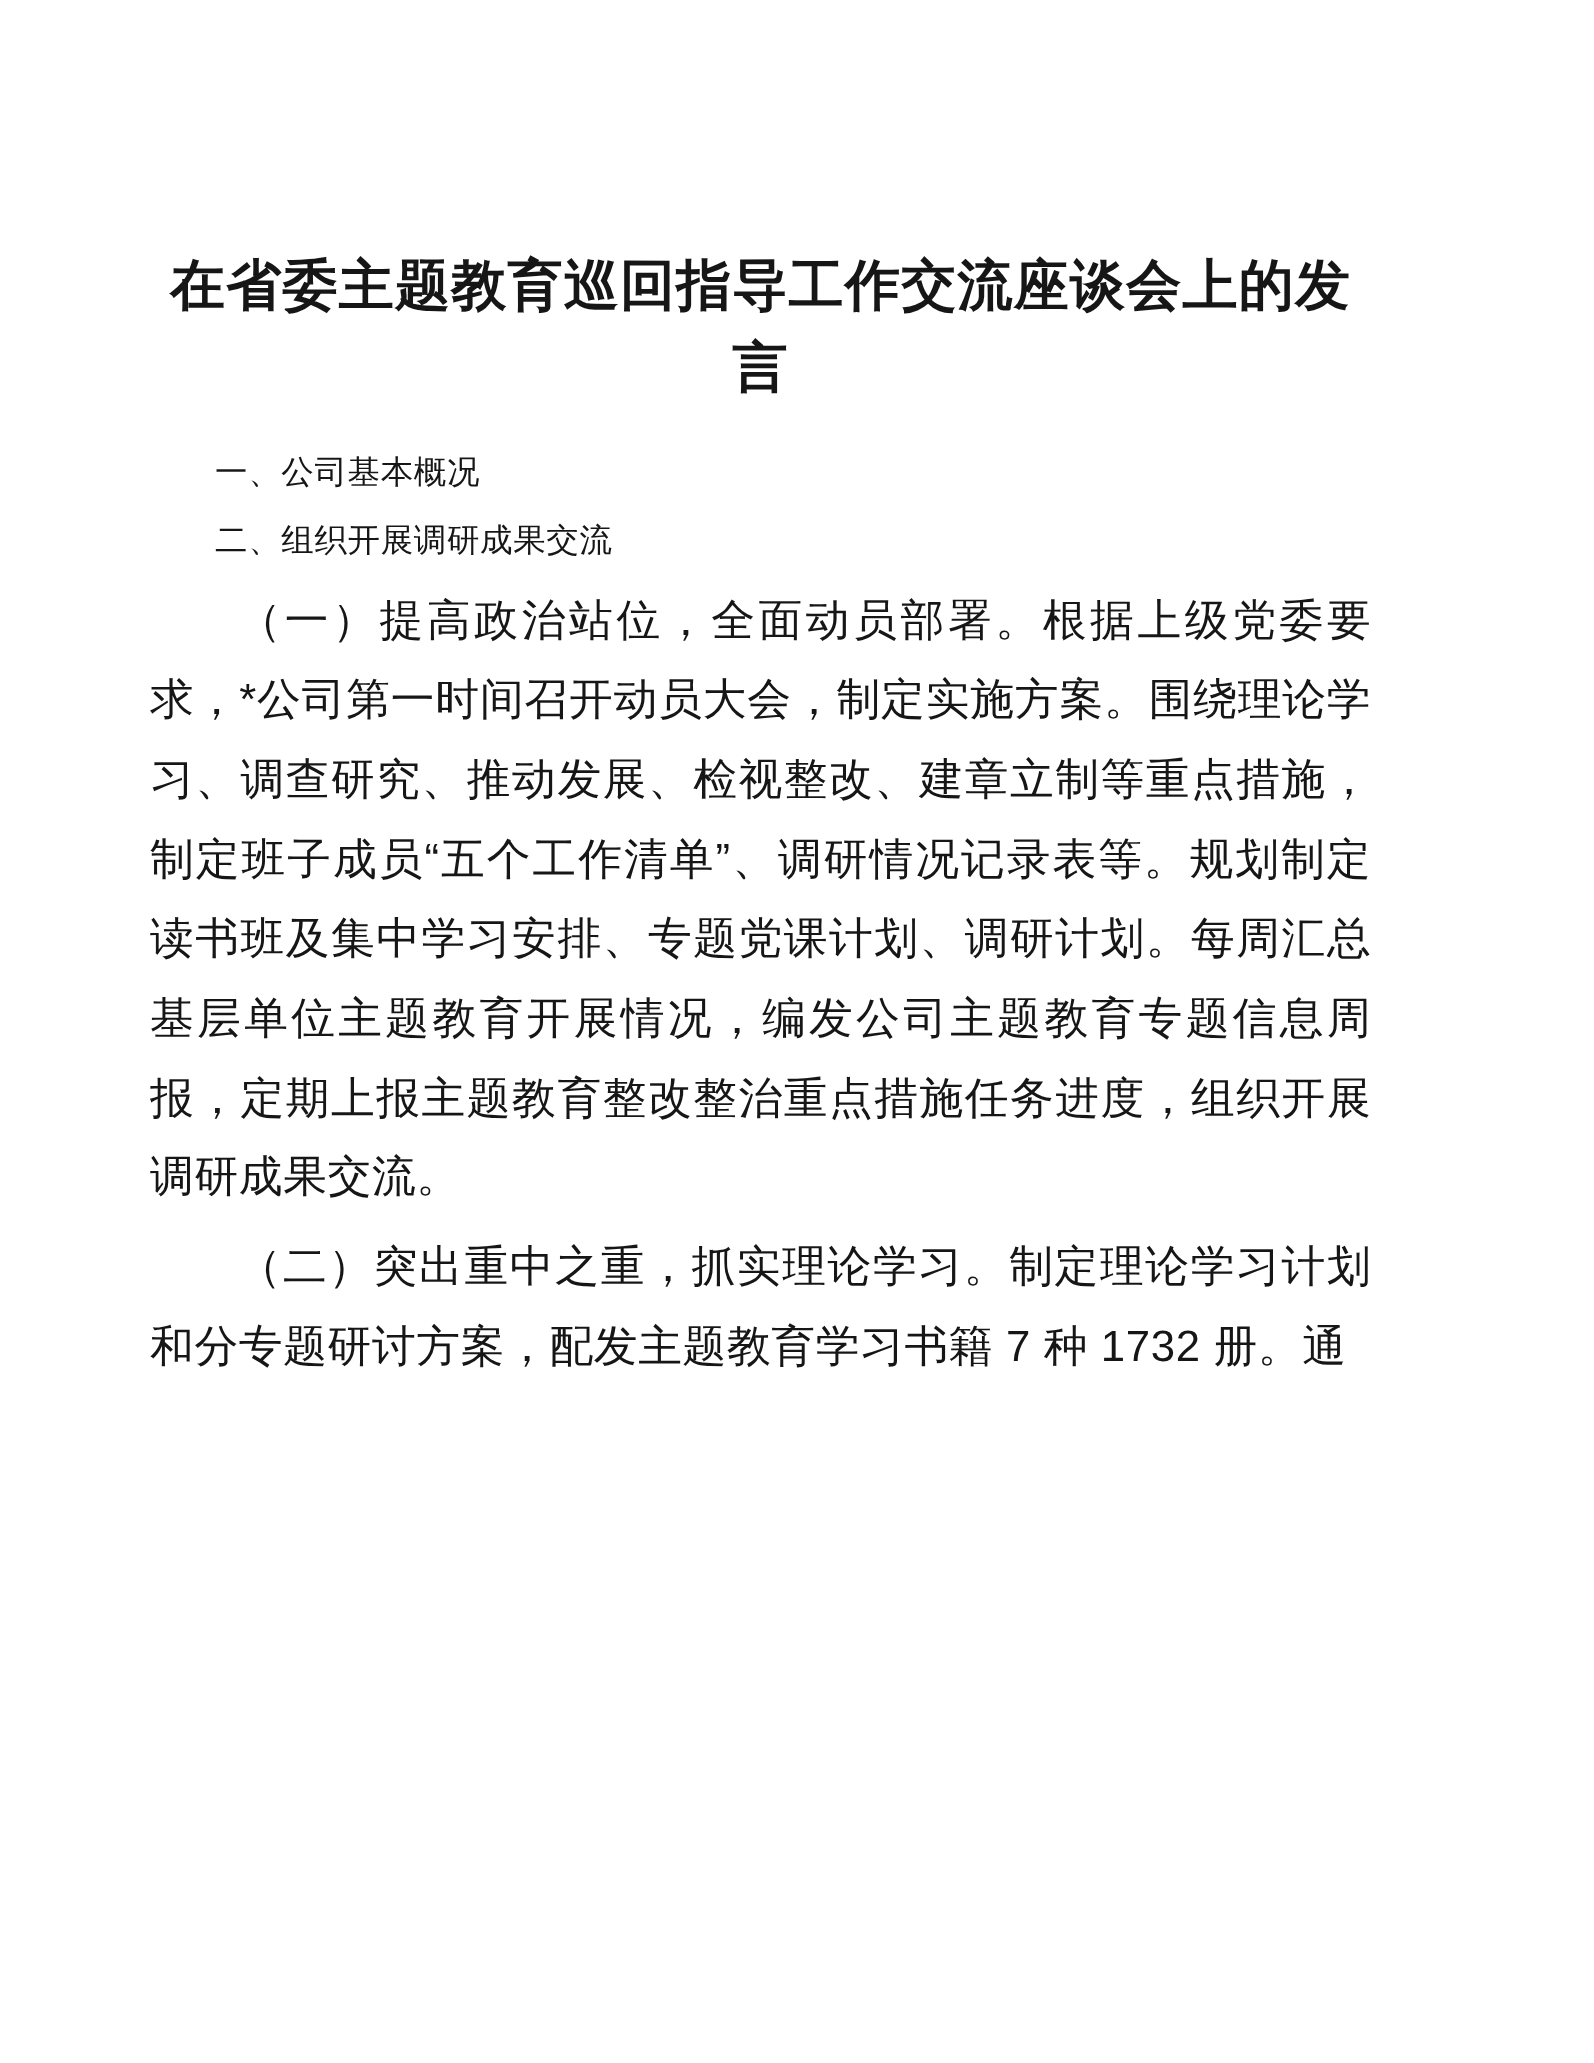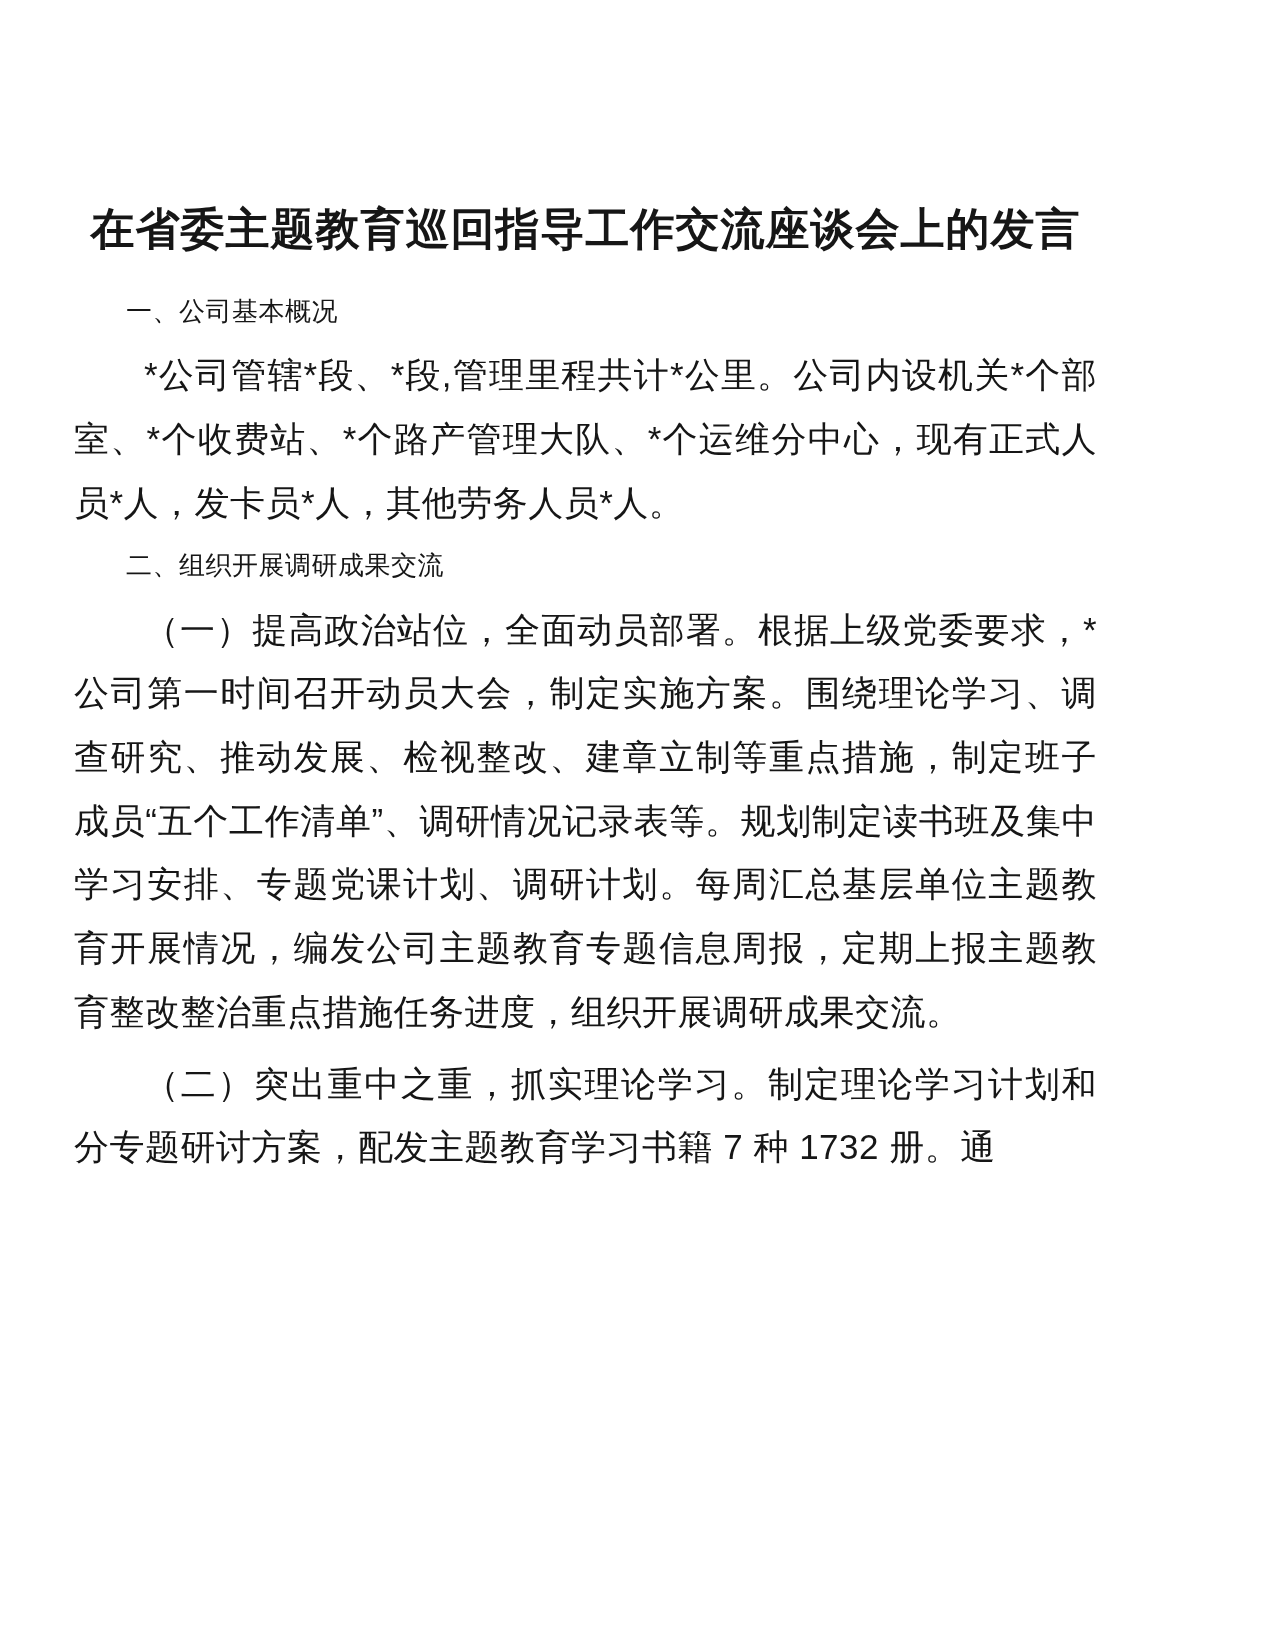--- a/index.html
+++ b/index.html
@@ -11,21 +11,21 @@
     width: 1275px;
     height: 1650px;
     overflow: hidden;
     color: #161616;
     font-family: "Liberation Sans", "DejaVu Sans", sans-serif;
   }
   .page {
     box-sizing: border-box;
     width: 1275px;
     height: 1650px;
-    padding: 196px 178px 60px 74px;
+    padding: 196px 178px 60px 120px;
     background: #ffffff;
   }
   .doc-title {
     margin: 0 0 26px 0;
     font-size: 44px;
     font-weight: 700;
     line-height: 1.5;
     text-align: center;
     letter-spacing: 1px;
   }
@@ -51,20 +51,19 @@
 </head>
 <body>
 
 <div class="page">
   <h1 class="doc-title">在省委主题教育巡回指导工作交流座谈会上的发言</h1>
 
 
 
   <p class="heading">一、公司基本概况</p>
 
-  <p class="para">*公司管辖*段、*段,管理里程共计*公里。公司内设机关*个部室、*个收费站、*个路产管理大队、*个运维分中心，现有正式人员*人，发卡员*人，其他劳务人员*人。</p>
 
   <p class="heading">二、组织开展调研成果交流</p>
 
   <p class="para">（一）提高政治站位，全面动员部署。根据上级党委要求，*公司第一时间召开动员大会，制定实施方案。围绕理论学习、调查研究、推动发展、检视整改、建章立制等重点措施，制定班子成员“五个工作清单”、调研情况记录表等。规划制定读书班及集中学习安排、专题党课计划、调研计划。每周汇总基层单位主题教育开展情况，编发公司主题教育专题信息周报，定期上报主题教育整改整治重点措施任务进度，组织开展调研成果交流。</p>
 
   <p class="para">（二）突出重中之重，抓实理论学习。制定理论学习计划和分专题研讨方案，配发主题教育学习书籍 7 种 1732 册。通</p>
 </div>
 
 </body></html>

